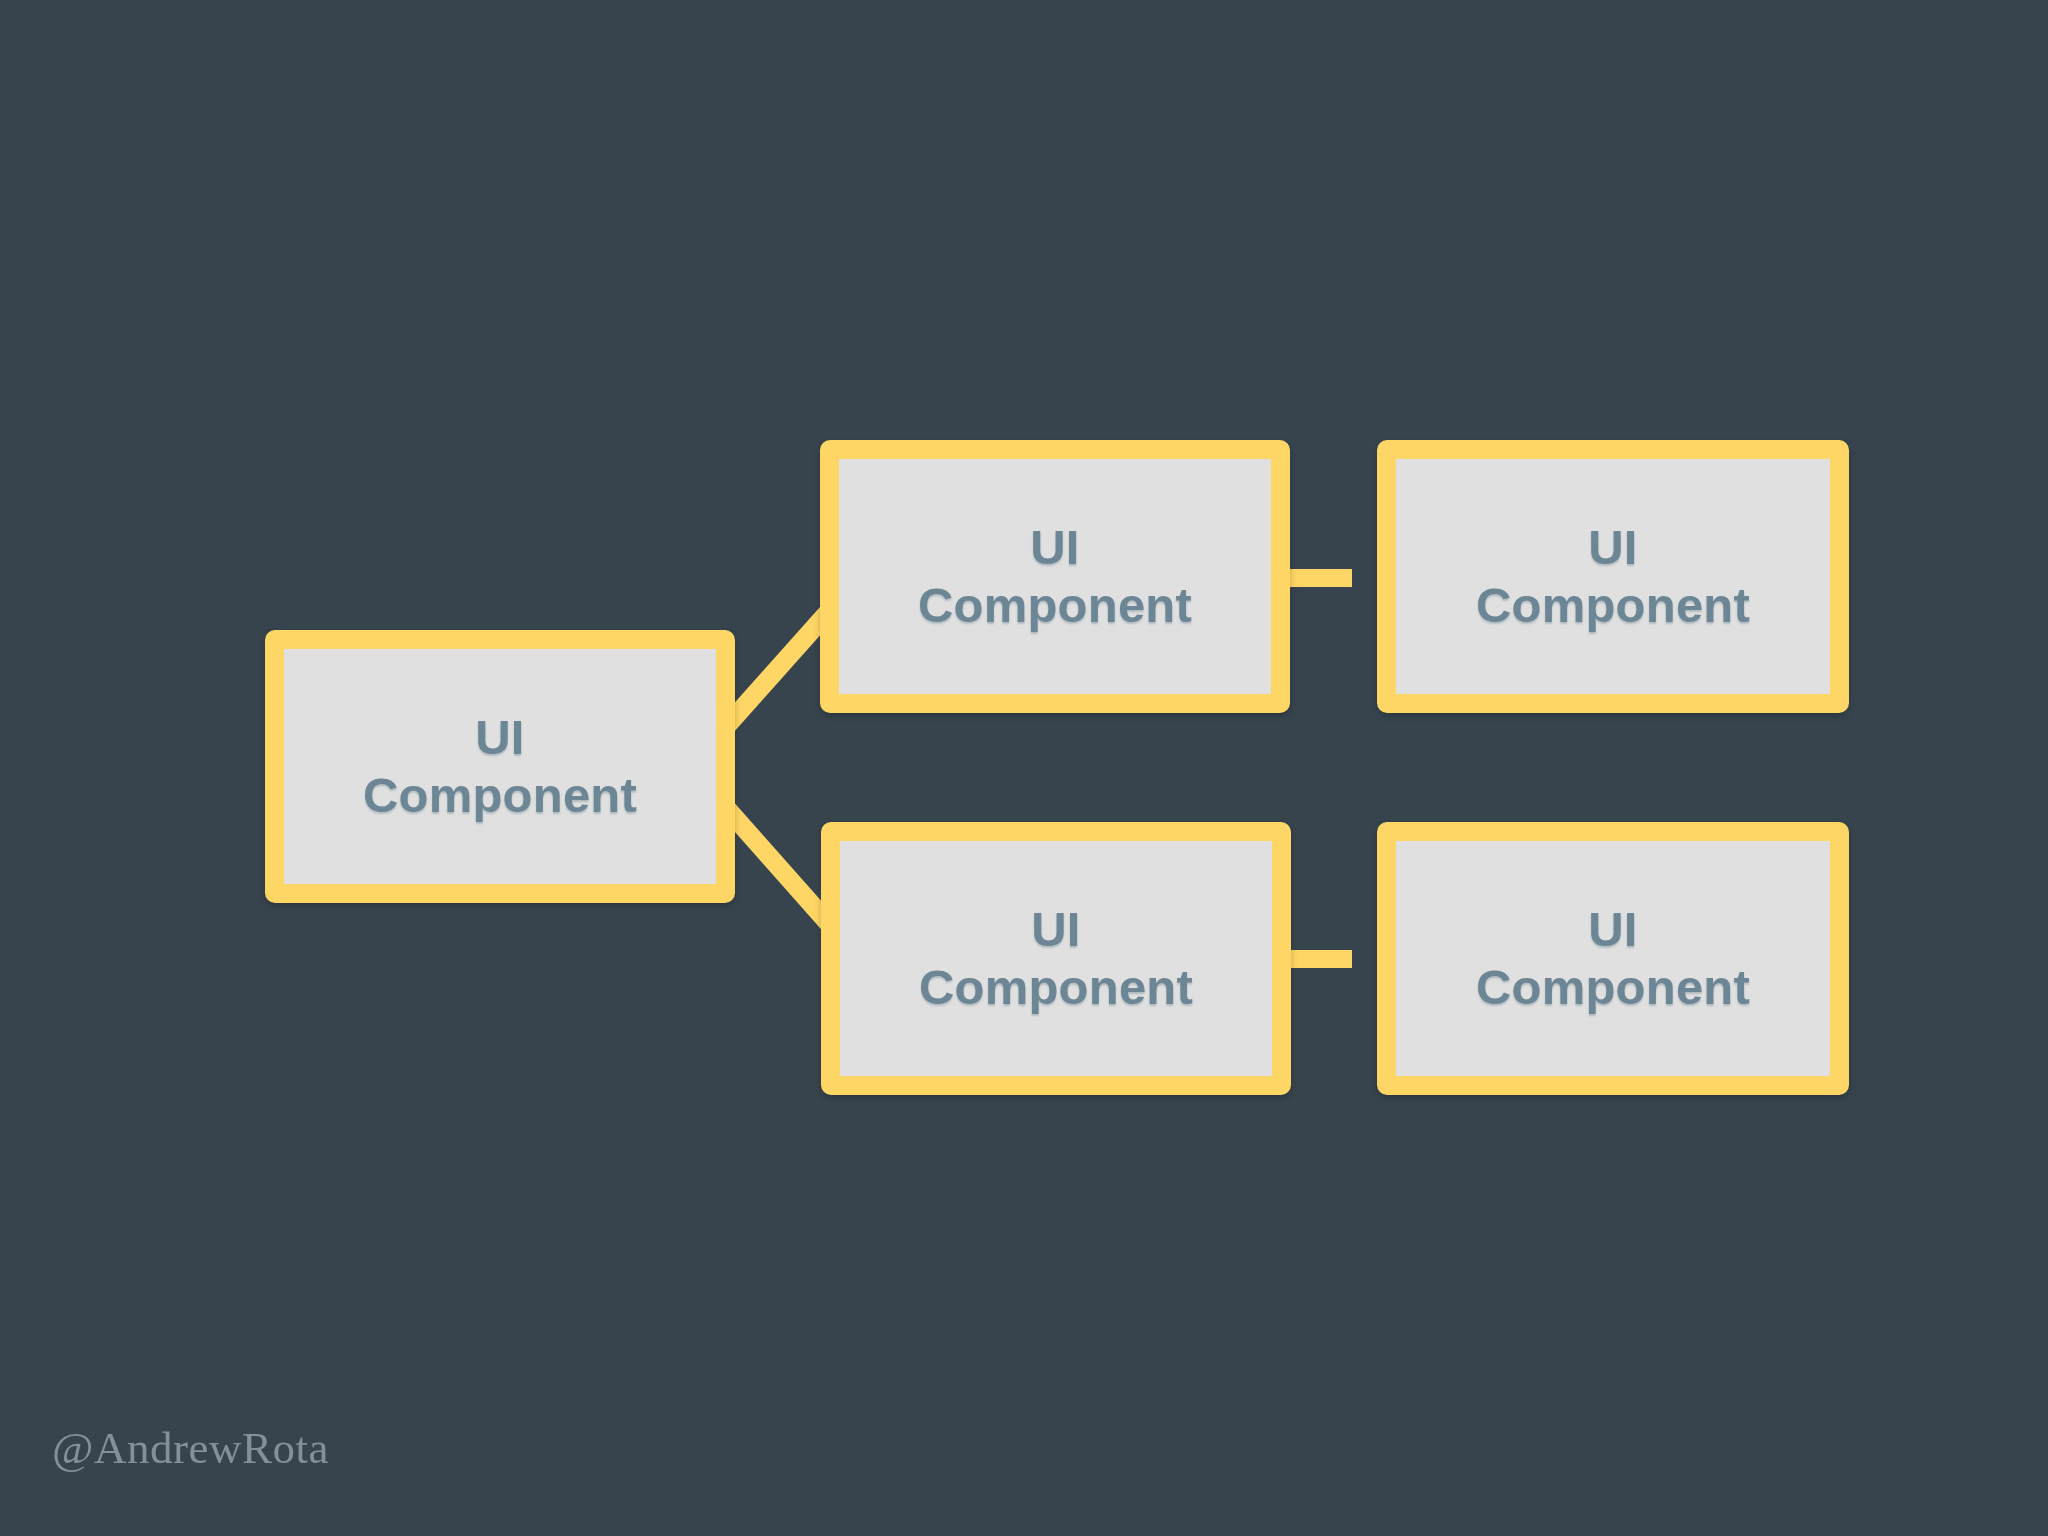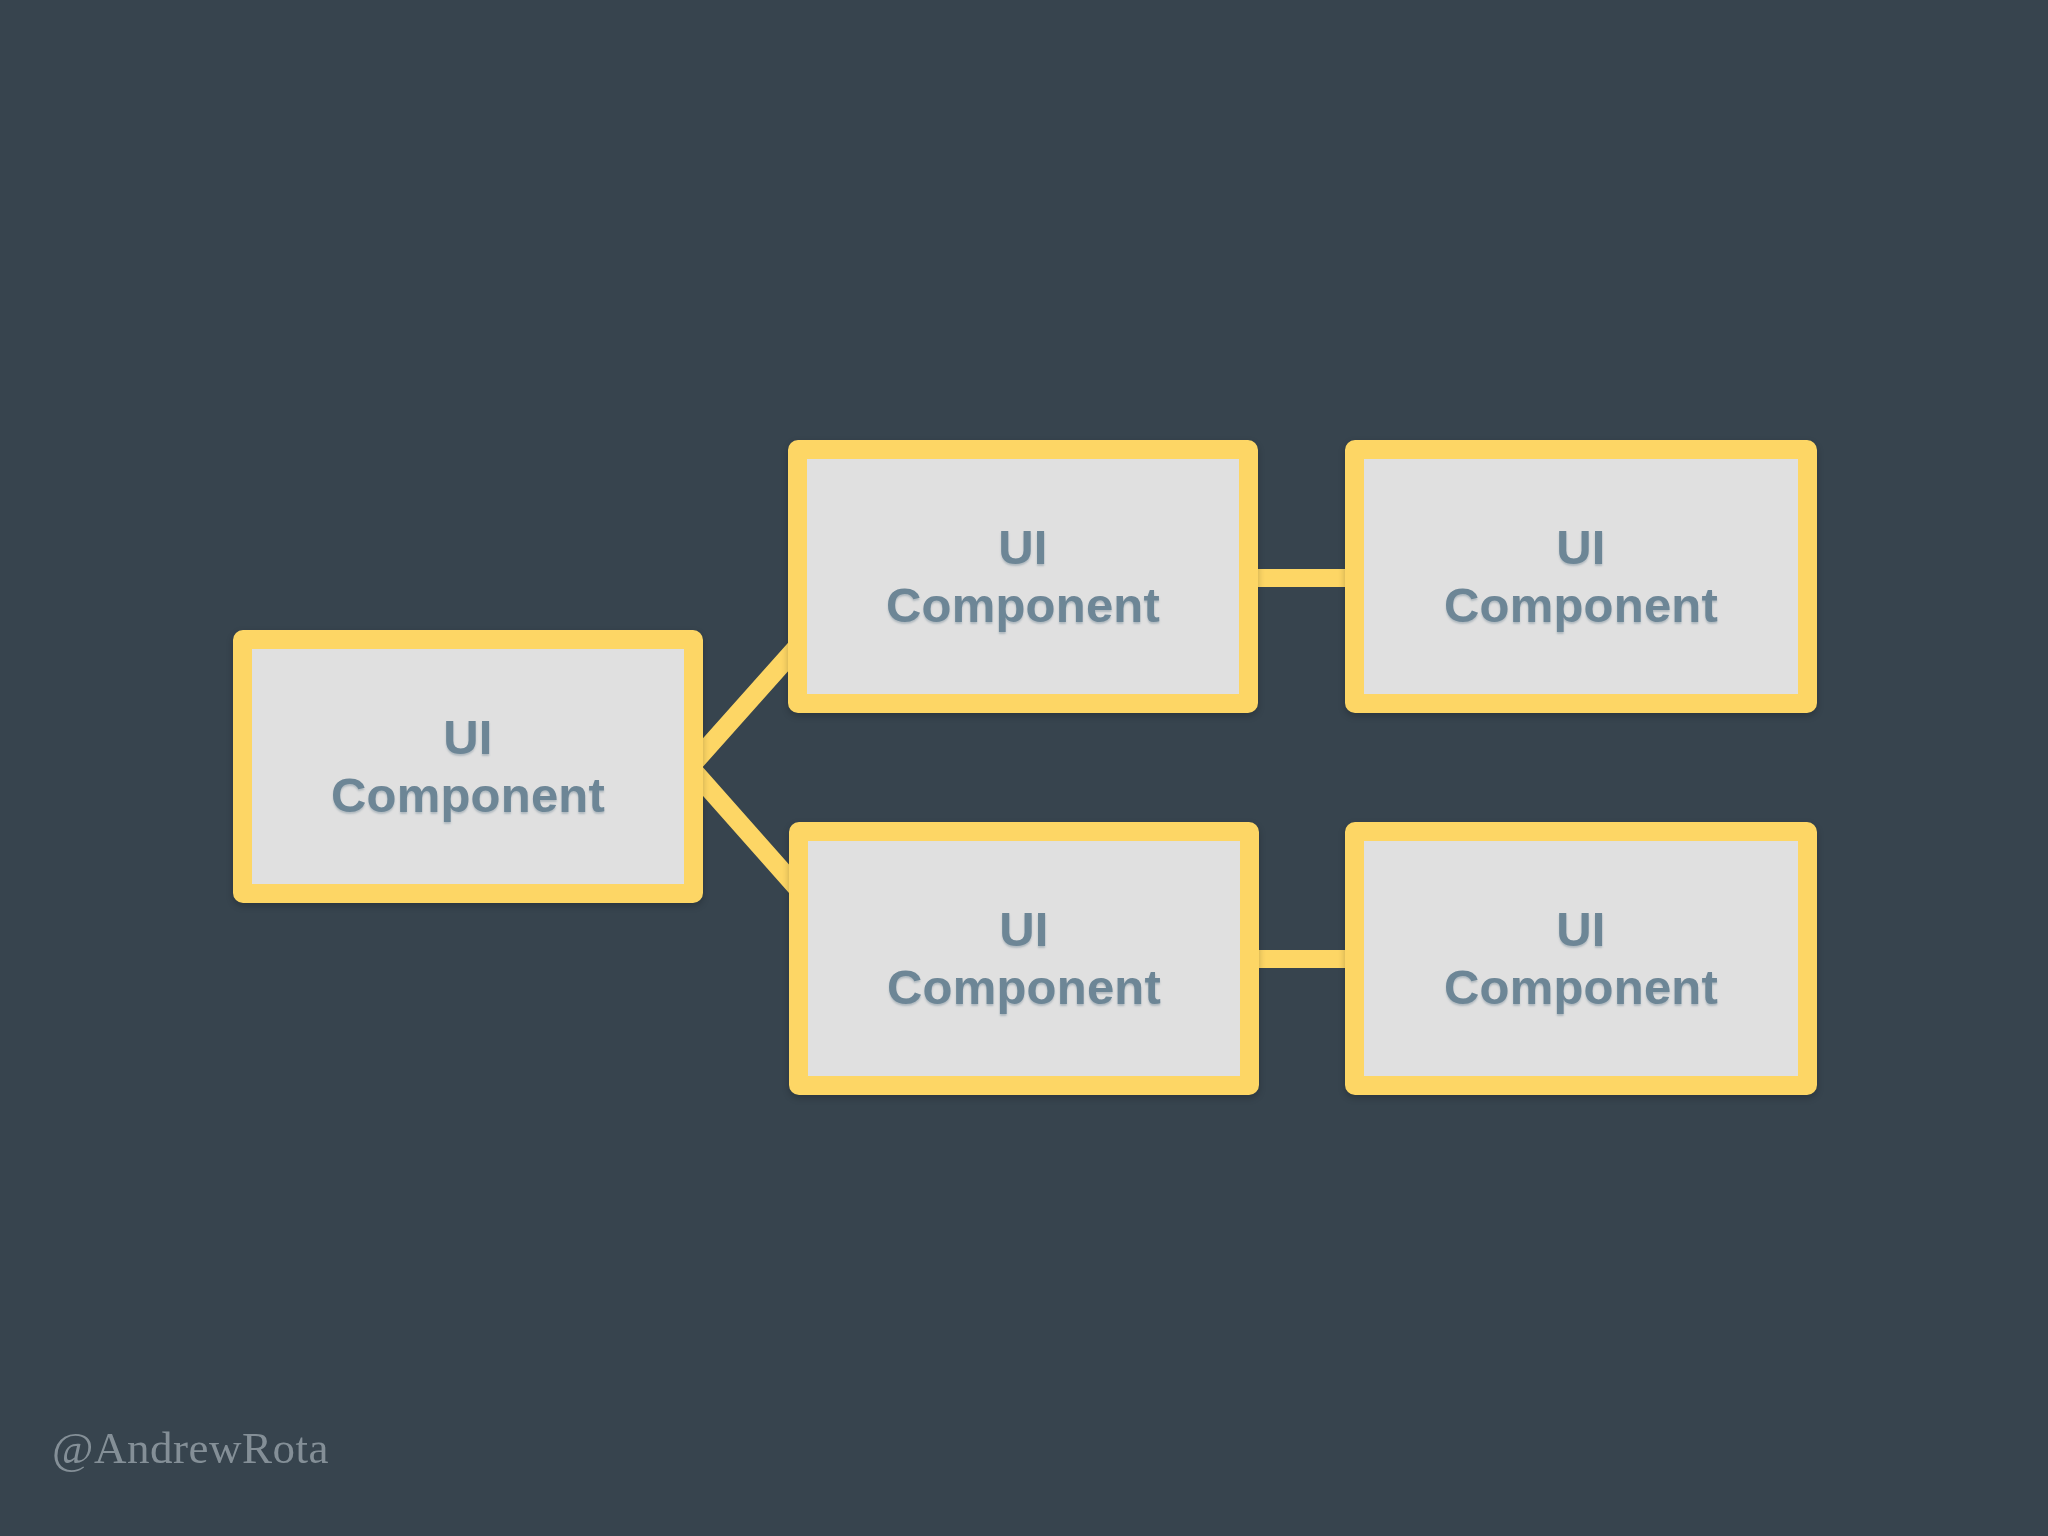--- a/index.html
+++ b/index.html
@@ -32,20 +32,21 @@
     position: absolute;
     z-index: 2;
     box-sizing: border-box;
     background: #e0e0e0;
     border: 19px solid #fdd665;
     border-radius: 10px;
     display: flex;
     align-items: center;
     justify-content: center;
     box-shadow: 0 3px 7px rgba(0,0,0,0.22);
+    margin-left: 32px;
   }
   .component-label {
     color: #6d8696;
     font-family: "Liberation Sans", sans-serif;
     font-weight: bold;
     font-size: 49px;
     line-height: 1.18;
     text-align: center;
     letter-spacing: 0.2px;
     text-shadow: 0 2px 2px rgba(120,140,152,0.45);

